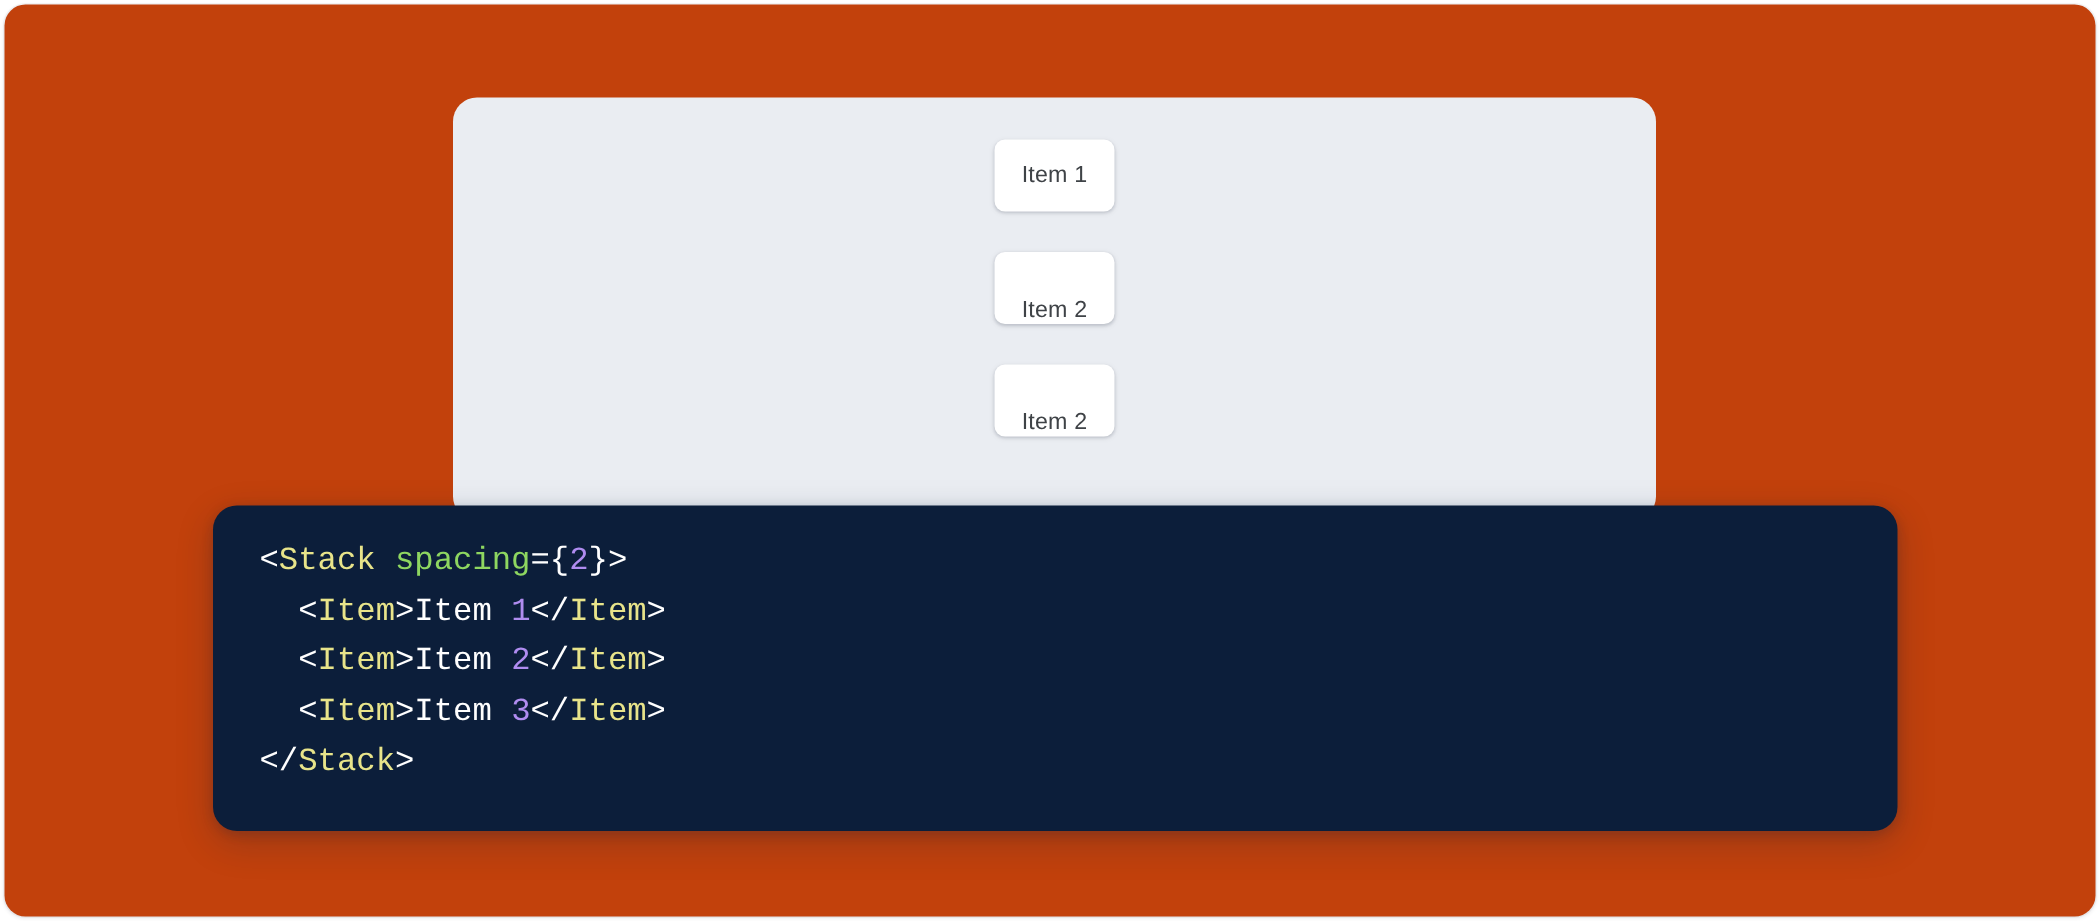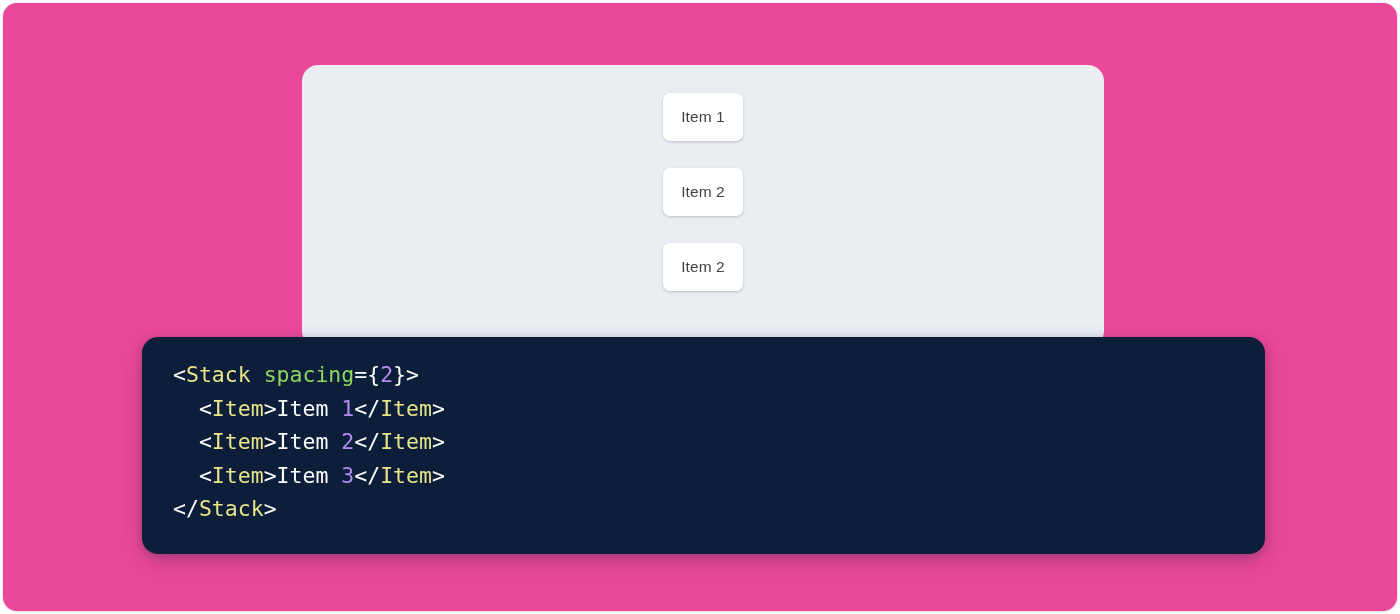--- a/index.html
+++ b/index.html
@@ -16,21 +16,21 @@
   }
 
   
   .page-frame {
     position: absolute;
     left: 3px;
     top: 3px;
     width: 1394px;
     height: 608px;
     box-sizing: border-box;
-    background: #ec4899;
+    background: #c2410c;
     border-radius: 14px;
     box-shadow: 0 1px 3px rgba(16, 24, 40, 0.10),
                 0 0 0 1px rgba(16, 24, 40, 0.045);
     overflow: hidden;
   }
 
   
   .preview-surface {
     position: absolute;
     left: 299px;
@@ -63,20 +63,21 @@
     justify-content: center;
     box-shadow: 0 1px 2px rgba(16, 24, 40, 0.14),
                 0 1px 4px rgba(16, 24, 40, 0.08);
     font-size: 15.5px;
     color: #3f4347;
     letter-spacing: 0.1px;
     user-select: none;
   }
   .stack-item + .stack-item {
     margin-top: 27px;
+    align-items: flex-end;
   }
 
   
   .code-panel {
     position: absolute;
     left: 139px;
     top: 334px;
     width: 1123px;
     height: 217px;
     background: #0c1e3a;
@@ -90,21 +91,21 @@
     left: 31px;
     top: 21px;
     margin: 0;
     font-family: "DejaVu Sans Mono", "Liberation Mono", monospace;
     font-size: 21.5px;
     line-height: 33.6px;
     color: #ffffff;
     white-space: pre;
     letter-spacing: 0px;
   }
-  .code-line { display: block; height: 33.6px; }
+  .code-line { display: block; height: 33.6px; font-family: Liberation Mono, monospace; }
 
   
   .tok-punct  { color: #ffffff; }
   .tok-tag    { color: #e8e48a; }
   .tok-attr   { color: #8ed660; }
   .tok-number { color: #b08cf0; }
   .tok-text   { color: #ffffff; }
   .tok-brace  { color: #ffffff; }
 </style>
 </head>

